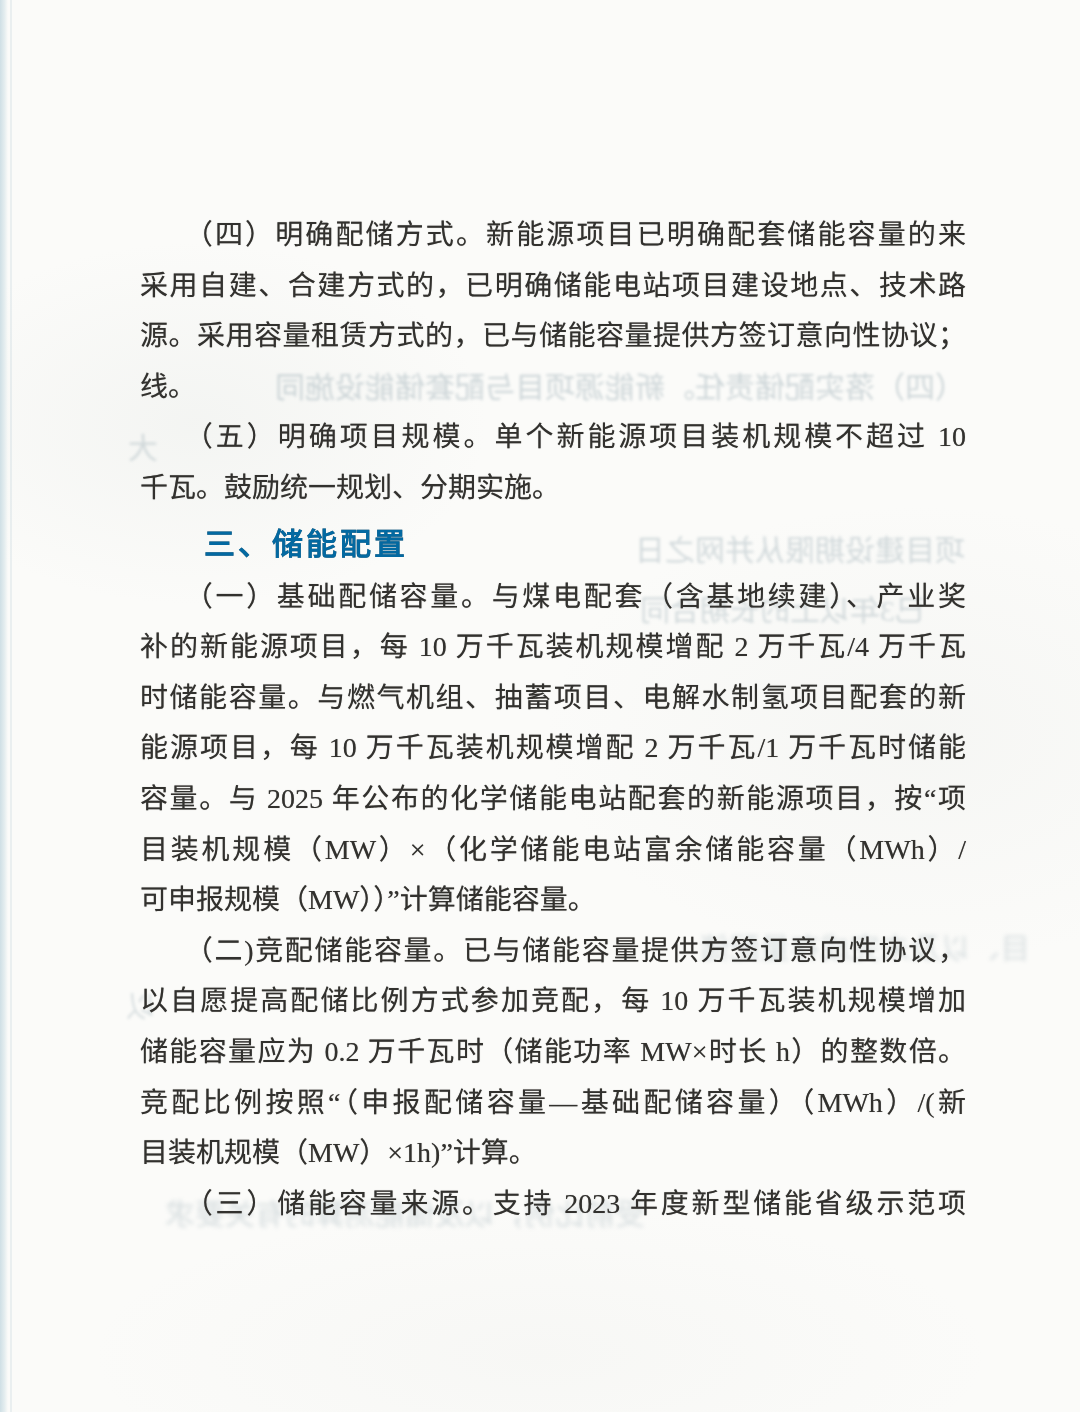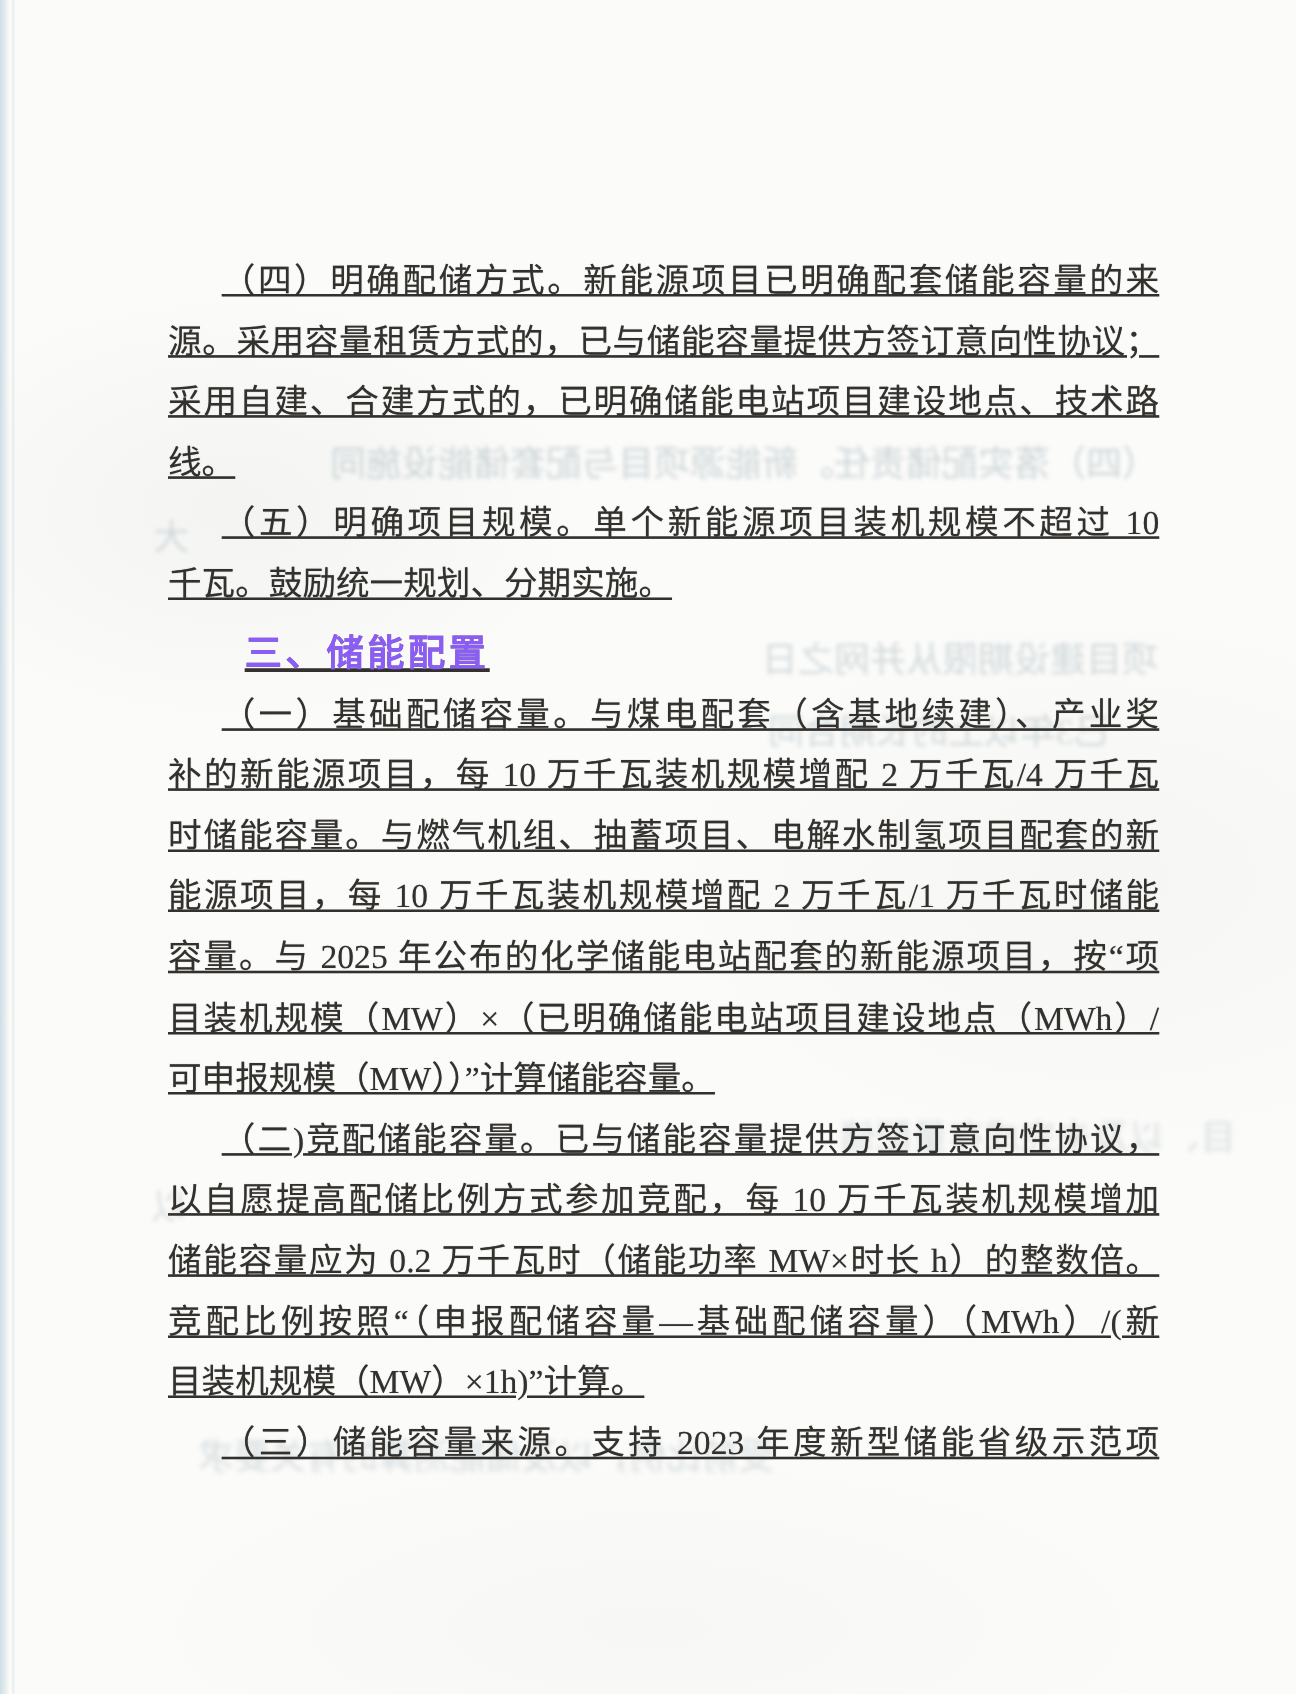--- a/index.html
+++ b/index.html
@@ -23,33 +23,32 @@
   }
   .edge-line{
     position:absolute;left:10px;top:0;width:2px;height:100%;
     background:rgba(175,198,208,.22);
   }
 
   
   .doc{
     position:absolute;left:140px;top:210px;width:826px;
     color:#32312e;
-    text-decoration:underline;
   }
   .line{
     margin:0;height:50.6px;line-height:50.6px;font-size:28px;
     text-shadow:0 0 .7px rgba(45,44,40,.55);
     overflow:visible;
   }
   .justify{text-align:justify;text-align-last:justify;}
   .indent{text-indent:1.6em;}
   .end{text-align:left;}
   .heading{
     font-family:"Liberation Sans","DejaVu Sans",sans-serif;
-    font-weight:bold;font-size:31px;color:#8b5cf6;
+    font-weight:bold;font-size:31px;color:#0369a1;
     height:54px;line-height:54px;margin:4px 0 0 0;
     text-indent:64px;letter-spacing:3px;
     text-shadow:0 0 .5px rgba(20,20,20,.6);
   }
 
   
   .bleed{
     position:absolute;font-size:30px;line-height:40px;white-space:nowrap;
     color:#8fa3ac;opacity:.42;filter:blur(1.7px);
     transform:scaleX(-1);
@@ -74,34 +73,34 @@
 <div class="bleed b1">（四）落实配储责任。新能源项目与配套储能设施同</div>
 <div class="bleed b2">项目建设期限从并网之日</div>
 <div class="bleed b3">已3年以上的长期合同</div>
 <div class="bleed b4">目、以及未完成存量配储</div>
 <div class="bleed b5">受前比例，以及储能测算的有关要求</div>
 <div class="bleed b6">大</div>
 <div class="bleed b7">以</div>
 
 <main class="doc">
   <p class="line indent justify">（四）明确配储方式。新能源项目已明确配套储能容量的来</p>
+  <p class="line justify">采用自建、合建方式的，已明确储能电站项目建设地点、技术路</p>
   <p class="line justify">源。采用容量租赁方式的，已与储能容量提供方签订意向性协议；</p>
-  <p class="line justify">采用自建、合建方式的，已明确储能电站项目建设地点、技术路</p>
   <p class="line end">线。</p>
   <p class="line indent justify">（五）明确项目规模。单个新能源项目装机规模不超过 10</p>
   <p class="line end">千瓦。鼓励统一规划、分期实施。</p>
 
   <h2 class="heading">三、储能配置</h2>
 
   <p class="line indent justify">（一）基础配储容量。与煤电配套（含基地续建）、产业奖</p>
   <p class="line justify">补的新能源项目，每 10 万千瓦装机规模增配 2 万千瓦/4 万千瓦</p>
   <p class="line justify">时储能容量。与燃气机组、抽蓄项目、电解水制氢项目配套的新</p>
   <p class="line justify">能源项目，每 10 万千瓦装机规模增配 2 万千瓦/1 万千瓦时储能</p>
   <p class="line justify">容量。与 2025 年公布的化学储能电站配套的新能源项目，按“项</p>
-  <p class="line justify">目装机规模（MW）×（已明确储能电站项目建设地点（MWh）/</p>
+  <p class="line justify">目装机规模（MW）×（化学储能电站富余储能容量（MWh）/</p>
   <p class="line end">可申报规模（MW））”计算储能容量。</p>
   <p class="line indent justify">（二)竞配储能容量。已与储能容量提供方签订意向性协议，</p>
   <p class="line justify">以自愿提高配储比例方式参加竞配，每 10 万千瓦装机规模增加</p>
   <p class="line justify">储能容量应为 0.2 万千瓦时（储能功率 MW×时长 h）的整数倍。</p>
   <p class="line justify">竞配比例按照“（申报配储容量—基础配储容量）（MWh）/(新</p>
   <p class="line end">目装机规模（MW）×1h)”计算。</p>
   <p class="line indent justify">（三）储能容量来源。支持 2023 年度新型储能省级示范项</p>
 </main>
 
 </body></html>

